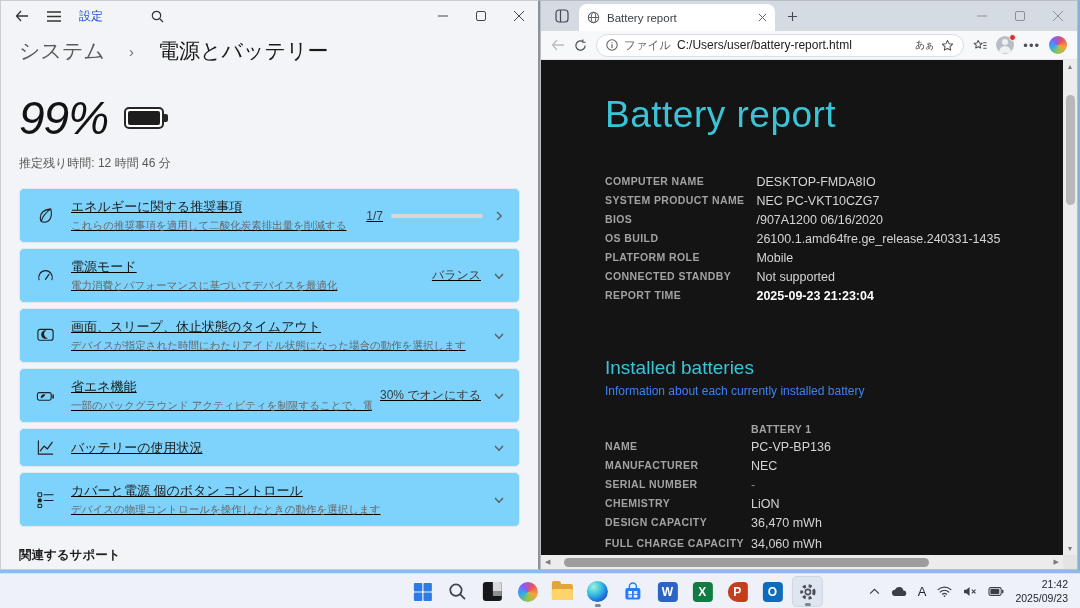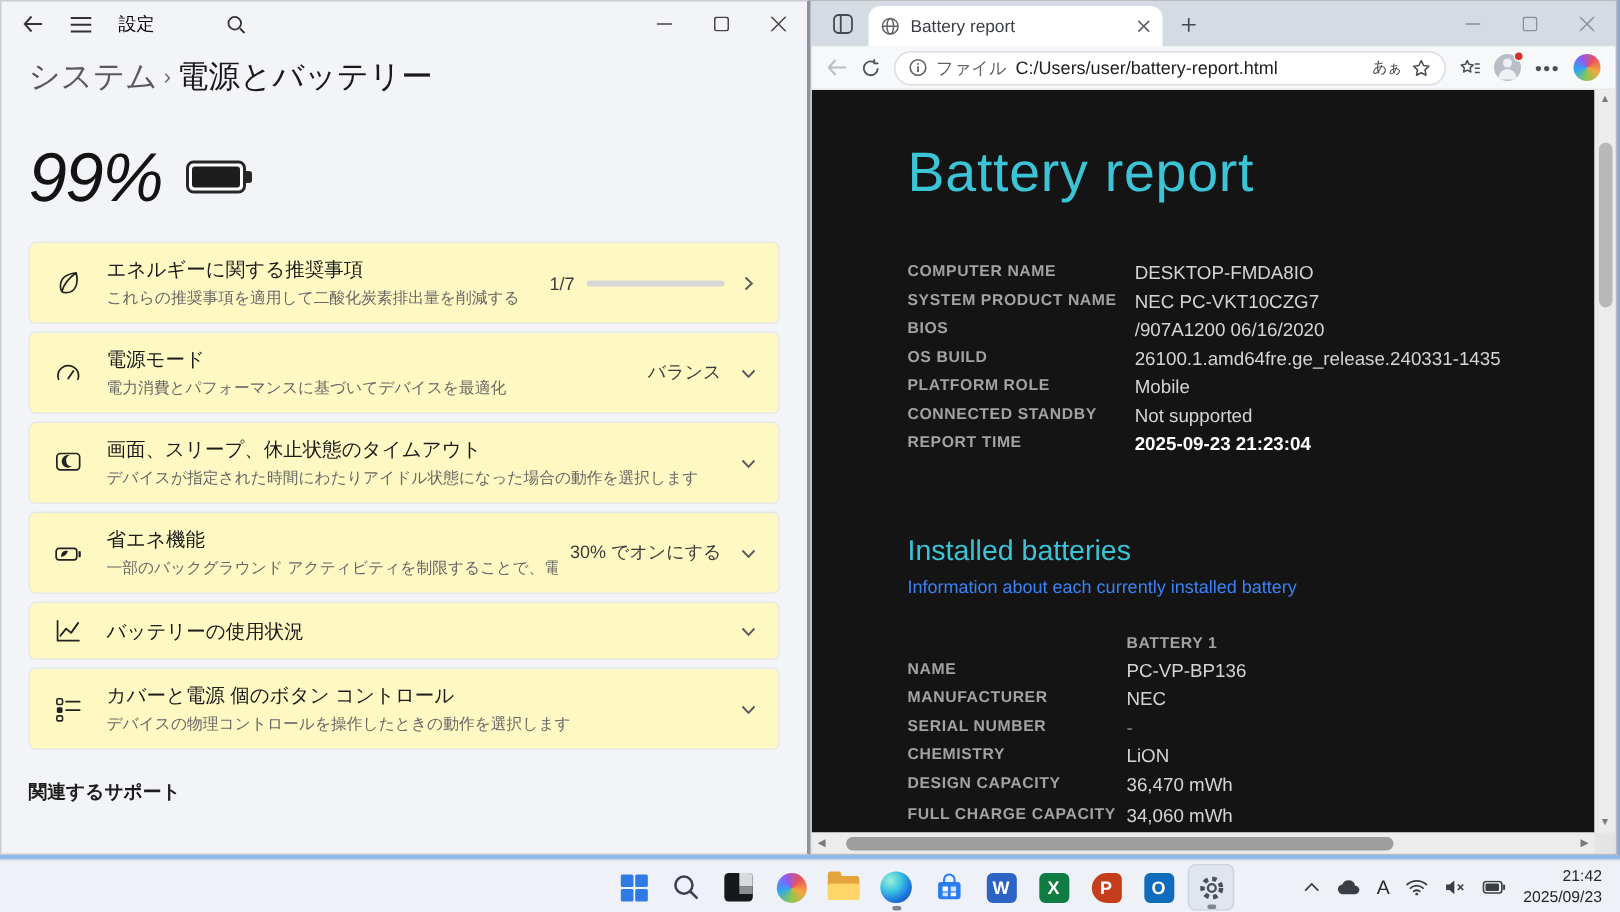--- a/index.html
+++ b/index.html
@@ -6,37 +6,37 @@
   html,body { width:1080px; height:608px; overflow:hidden; }
   body { font-family:"Liberation Sans","DejaVu Sans",sans-serif; background:#86aede; position:relative; }
   svg { display:block; }
 
   
   .windows { position:absolute; top:0; left:0; width:1080px; height:570px; display:flex; }
   .wallpaper-strip { position:absolute; top:570px; left:0; width:1080px; height:3px; background:#8fb9e8; }
 
   
   .win-settings { width:540px; height:570px; background:#f3f4f7; border:1px solid #c9ccd2; border-right:2px solid #8e9299; overflow:hidden; position:relative; }
-  .st-titlebar { height:30px; display:flex; align-items:center; padding:0 0 0 14px; gap:18px; font-size:12px; color:#000000; }
+  .st-titlebar { height:30px; display:flex; align-items:center; padding:0 0 0 14px; gap:18px; font-size:12px; color:#1d4ed8; }
   .st-titlebar .tb-ic { color:#333; display:flex; align-items:center; }
   .st-caption-btns { margin-left:auto; display:flex; height:30px; }
   .cap-btn { width:38px; height:30px; display:flex; align-items:center; justify-content:center; color:#444; font-size:11px; }
   .st-body { padding:0 18px; }
-  .breadcrumb { display:flex; align-items:center; gap:4px; margin-top:6px; }
+  .breadcrumb { display:flex; align-items:center; gap:24px; margin-top:6px; }
   .bc-parent { font-size:21px; color:#5a5a5a; }
   .bc-sep { font-size:15px; color:#707070; }
   .bc-current { font-size:21px; font-weight:400; color:#191919; }
   .hero { display:flex; align-items:center; gap:16px; margin-top:26px; }
   .hero-pct { font-size:46px; font-weight:300; color:#131313; letter-spacing:-1px;font-style:italic; }
   .hero-batt { position:relative; width:40px; height:22px; border:2.5px solid #262626; border-radius:5px; background:#fff; }
   .hero-batt .fill { position:absolute; inset:2px; background:#1d1d1d; border-radius:2px; }
   .hero-batt .nub { position:absolute; right:-6px; top:5px; width:4px; height:8px; background:#262626; border-radius:0 2px 2px 0; }
   .estimate { margin-top:10px; font-size:12px; color:#595959; }
   .cards { margin-top:16px; display:flex; flex-direction:column; gap:5px; }
-  .card { background:#fef9c3; border:1px solid #e6e7ea; border-radius:5px; display:flex; align-items:center; padding:9px 14px; }
+  .card { background:#7dd3fc; border:1px solid #e6e7ea; border-radius:5px; display:flex; align-items:center; padding:9px 14px;text-decoration:underline; }
   .card-ic { width:22px; color:#222; margin-right:15px; flex:none; display:flex; justify-content:center; }
   .card-text { flex:1; min-width:0; }
   .card-title { font-size:13px; color:#1b1b1b; }
   .card-sub { font-size:10.5px; color:#676767; margin-top:3px; white-space:nowrap; overflow:hidden; }
   .card-val { font-size:12px; color:#3c3c3c; margin:0 12px 0 8px; white-space:nowrap; }
   .chev { color:#5b5b5b; flex:none; }
   .prog-wrap { display:flex; align-items:center; gap:8px; margin-right:10px; }
   .prog-track { width:92px; height:4px; background:#d7d7d7; border-radius:2px; overflow:hidden; }
   .prog-fill { height:100%; background:#0067c0; border-radius:2px; }
   .section-label { margin:20px 0 8px 0; font-size:12.5px; font-weight:700; color:#1d1d1d; }
@@ -162,20 +162,21 @@
         <span class="bc-current">電源とバッテリー</span>
       </div>
 
       <div class="hero">
         <span class="hero-pct">99%</span>
         <span class="hero-batt">
             <span class="fill"></span>
             <span class="nub"></span>
           </span>
       </div>
+      <div class="estimate">推定残り時間: 12 時間 46 分</div>
 
       <div class="cards">
 
         <div class="card">
           <span class="card-ic">
             <svg width="19" height="19" viewBox="0 0 20 20">
                 <path d="M15.5 3C7.5 4 4.5 8 4.5 12.5c0 1.6.4 2.8 1 3.7M15.5 3c2 7.5-.5 14-7 14-1.2 0-2.2-.2-3-.8M15.5 3C10 7 7 10.5 5.5 16.2" fill="none" stroke="currentColor" stroke-width="1.2" stroke-linecap="round"></path>
               </svg>
           </span>
           <div class="card-text">

